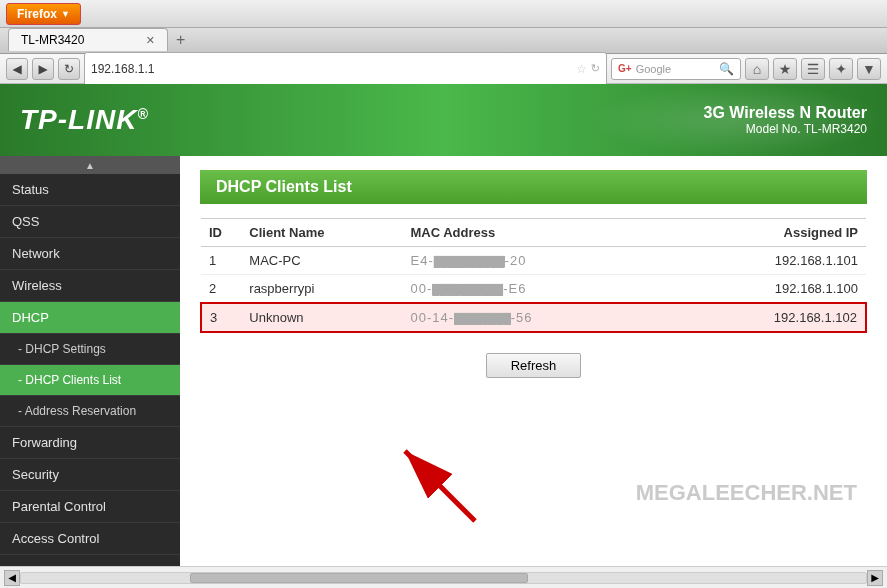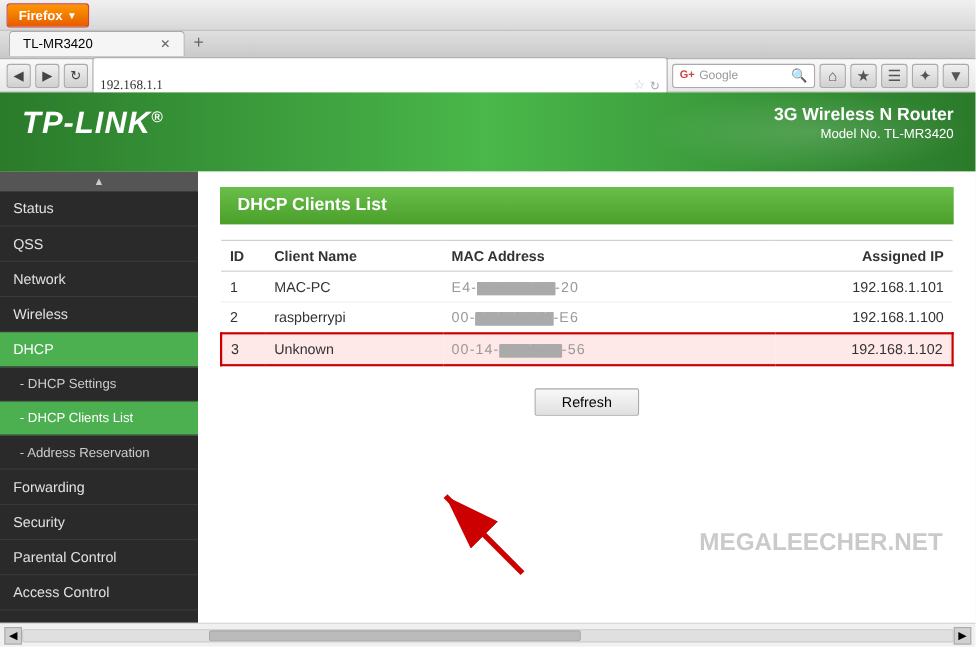--- a/index.html
+++ b/index.html
@@ -76,22 +76,21 @@
     }
     .address-bar {
       flex: 1;
       height: 34px;
       border: 1px solid #aaa;
       border-radius: 3px;
       padding: 0 6px;
       font-size: 12px;
       background: white;
       display: flex;
-      align-items: flex-end;
-      font-family: Liberation Serif, serif;
+      align-items: center;
     }
     .address-text { flex: 1; font-size: 12px; color: #333; }
     .google-search {
       display: flex;
       align-items: center;
       height: 22px;
       border: 1px solid #aaa;
       border-radius: 3px;
       background: white;
       padding: 0 6px;
@@ -112,22 +111,22 @@
       font-size: 14px;
       color: #555;
       cursor: pointer;
     }
 
     
     .router-header {
       background: linear-gradient(to right, #2a7a2a, #4ab84a, #2a7a2a);
       height: 72px;
       display: flex;
-      align-items: flex-start;
-      padding: 12px 20px;
+      align-items: center;
+      padding: 0 20px;
       position: relative;
       overflow: hidden;
     }
     .router-header::after {
       content: '';
       position: absolute;
       right: 0; top: 0; bottom: 0;
       width: 300px;
       background: radial-gradient(ellipse at center, rgba(255,255,255,0.15) 0%, transparent 70%);
     }

